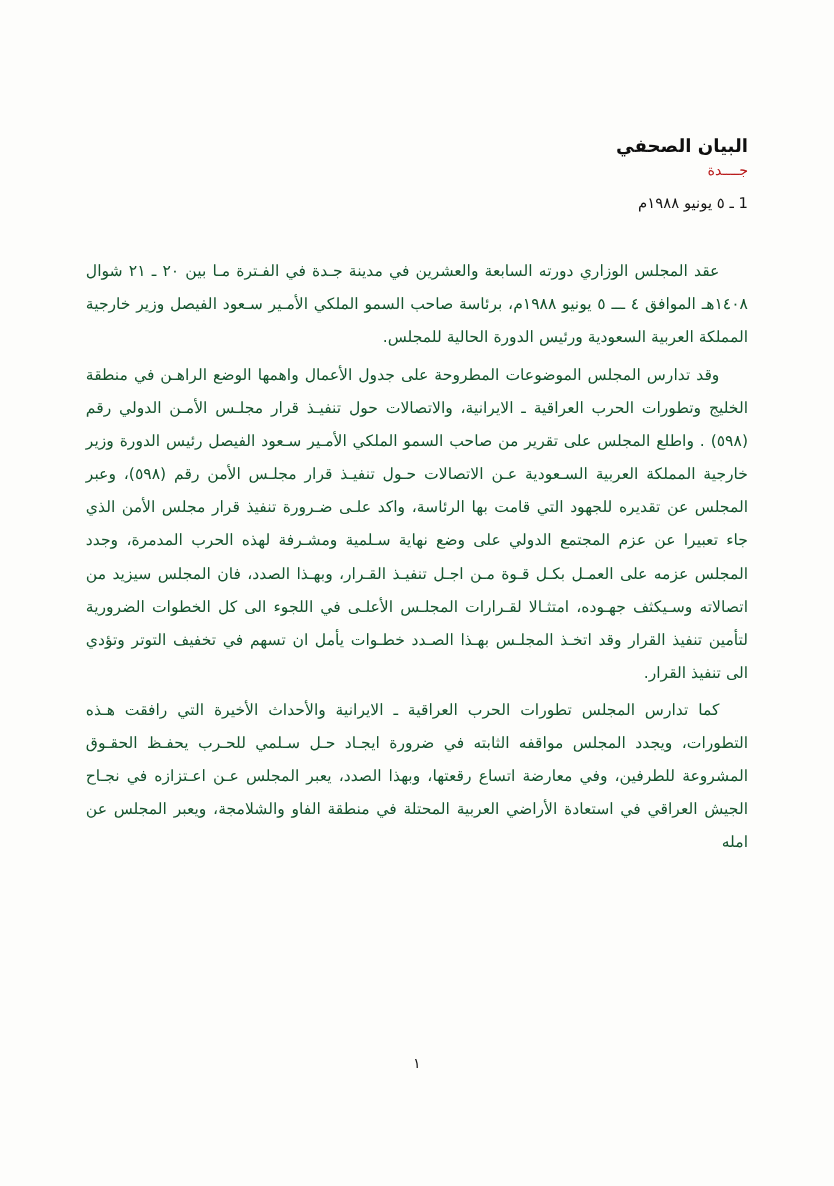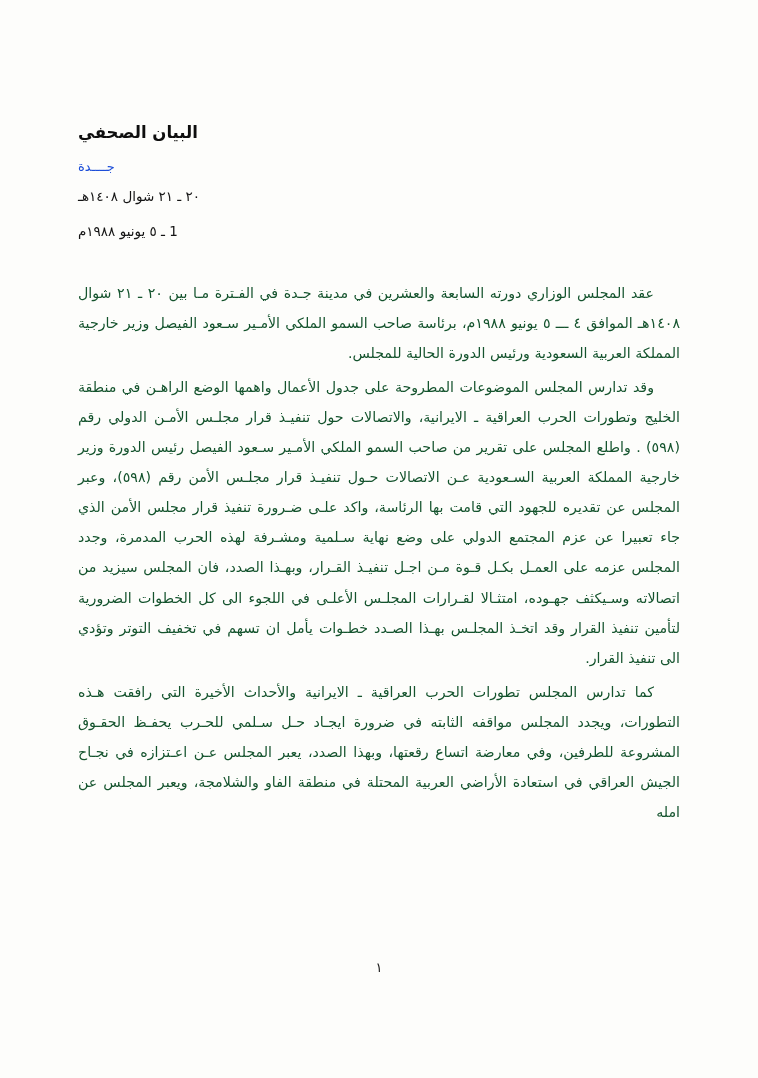--- a/index.html
+++ b/index.html
@@ -20,42 +20,42 @@
     inset: 0;
     background: #fdfdfb;
   }
   .content {
     position: absolute;
     left: 78px;
     right: 78px;
     top: 120px;
   }
   .title-block {
-    text-align: left;
+    text-align: right;
     margin-bottom: 6px;
   }
   .title-main {
     font-size: 16.5px;
     font-weight: bold;
     letter-spacing: 0.5px;
     line-height: 1.55;
     color: #0e0e0e;
   }
   .title-sub {
     font-size: 16px;
     font-weight: bold;
     line-height: 1.6;
     margin-top: 7px;
     color: #0e0e0e;
   }
   .place {
     font-size: 13px;
-    margin-top: 13px;
+    margin-top: 2px;
     letter-spacing: 2px;
-    color: #1d4ed8;
+    color: #b91c1c;
   }
   .dateline {
     font-size: 13.5px;
     margin-top: 10px;
     line-height: 1.85;
     color: #141414;
   }
   .body-text {
     margin-top: 34px;
     font-size: 14.2px;
@@ -83,21 +83,20 @@
 </style>
 </head>
 <body>
 
 <div class="page">
   <div class="content">
 
     <div class="title-block">
       <div class="title-main">البيان الصحفي</div>
       <div class="place">جــــدة</div>
-      <div class="dateline">٢٠ ـ ٢١ شوال ١٤٠٨هـ</div>
       <div class="dateline">1 ـ ٥ يونيو ١٩٨٨م</div>
     </div>
 
     <div class="body-text">
       <p>عقد المجلس الوزاري دورته السابعة والعشرين في مدينة جـدة في الفـترة مـا بين ٢٠ ـ ٢١ شوال ١٤٠٨هـ الموافق ٤ ـــ ٥ يونيو ١٩٨٨م، برئاسة صاحب السمو الملكي الأمـير سـعود الفيصل وزير خارجية المملكة العربية السعودية ورئيس الدورة الحالية للمجلس.</p>
       <p>وقد تدارس المجلس الموضوعات المطروحة على جدول الأعمال واهمها الوضع الراهـن في منطقة الخليج وتطورات الحرب العراقية ـ الايرانية، والاتصالات حول تنفيـذ قرار مجلـس الأمـن الدولي رقم (٥٩٨) . واطلع المجلس على تقرير من صاحب السمو الملكي الأمـير سـعود الفيصل رئيس الدورة وزير خارجية المملكة العربية السـعودية عـن الاتصالات حـول تنفيـذ قرار مجلـس الأمن رقم (٥٩٨)، وعبر المجلس عن تقديره للجهود التي قامت بها الرئاسة، واكد علـى ضـرورة تنفيذ قرار مجلس الأمن الذي جاء تعبيرا عن عزم المجتمع الدولي على وضع نهاية سـلمية ومشـرفة لهذه الحرب المدمرة، وجدد المجلس عزمه على العمـل بكـل قـوة مـن اجـل تنفيـذ القـرار، وبهـذا الصدد، فان المجلس سيزيد من اتصالاته وسـيكثف جهـوده، امتثـالا لقـرارات المجلـس الأعلـى في اللجوء الى كل الخطوات الضرورية لتأمين تنفيذ القرار وقد اتخـذ المجلـس بهـذا الصـدد خطـوات يأمل ان تسهم في تخفيف التوتر وتؤدي الى تنفيذ القرار.</p>
       <p>كما تدارس المجلس تطورات الحرب العراقية ـ الايرانية والأحداث الأخيرة التي رافقت هـذه التطورات، ويجدد المجلس مواقفه الثابته في ضرورة ايجـاد حـل سـلمي للحـرب يحفـظ الحقـوق المشروعة للطرفين، وفي معارضة اتساع رقعتها، وبهذا الصدد، يعبر المجلس عـن اعـتزازه في نجـاح الجيش العراقي في استعادة الأراضي العربية المحتلة في منطقة الفاو والشلامجة، ويعبر المجلس عن امله</p>
     </div>
 
   </div>

